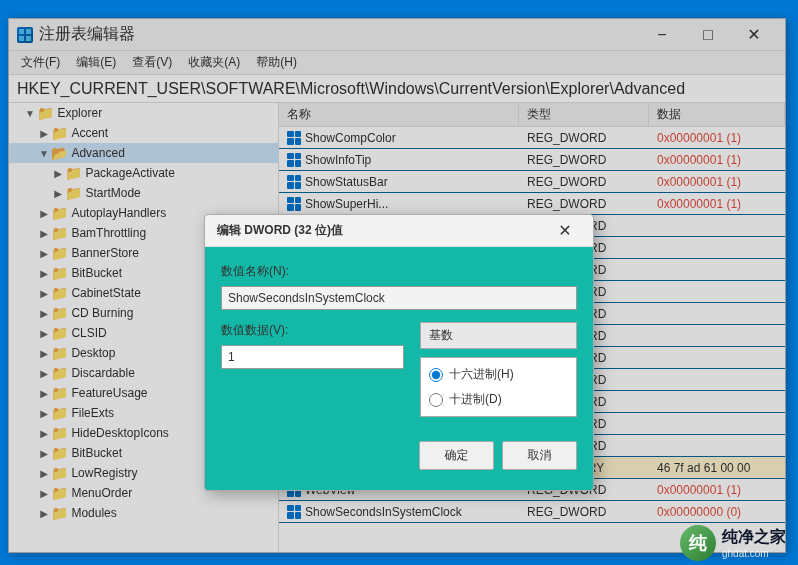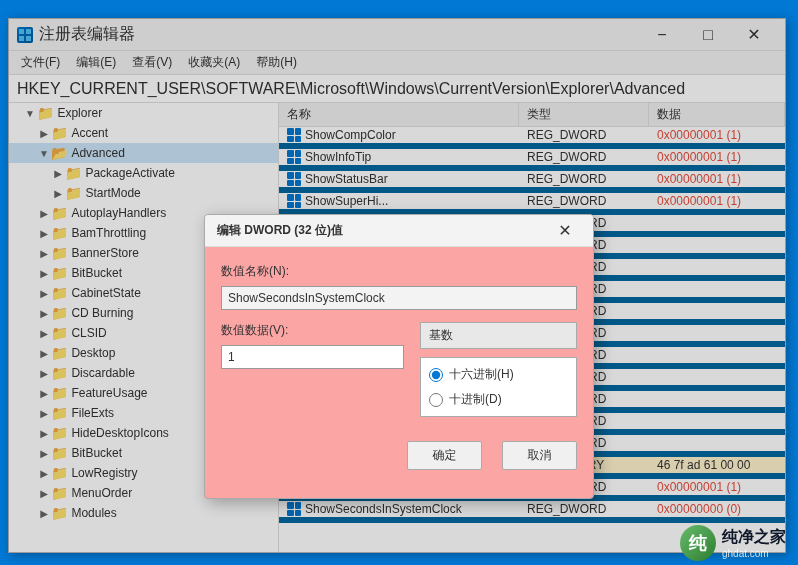--- a/index.html
+++ b/index.html
@@ -158,21 +158,21 @@
       cursor: pointer;
     }
     .col-name { width: 240px; }
     .col-type { width: 130px; }
     .col-data { flex: 1; }
 
     .list-row {
       display: flex;
       align-items: center;
       height: 22px;
-      border-bottom: 6px solid #0369a1;
+      border-bottom: 1px solid #0369a1;
       cursor: pointer;
     }
     .list-row.highlighted { background: #fff3cd; }
     .list-cell {
       padding: 0 8px;
       font-size: 12px;
       color: #333;
       overflow: hidden;
       text-overflow: ellipsis;
       white-space: nowrap;
@@ -184,21 +184,21 @@
     
     .dialog-overlay {
       position: absolute;
       top: 0; left: 0; right: 0; bottom: 0;
       background: rgba(0,0,0,0.15);
       display: flex;
       align-items: center;
       justify-content: center;
     }
     .dialog {
-      background: #fca5a5;
+      background: #14b8a6;
       border: 1px solid #aaa;
       box-shadow: 4px 4px 16px rgba(0,0,0,0.3);
       width: 390px;
       border-radius: 4px;
       overflow: hidden;
       position: absolute;
       top: 195px;
       left: 195px;
     }
     .dialog-title-bar {
@@ -294,22 +294,22 @@
       padding: 4px 6px;
       border: 1px solid #999;
       font-size: 12px;
       background: #fff;
       color: #333;
     }
 
     .dialog-footer {
       display: flex;
       justify-content: flex-end;
-      gap: 20px;
-      padding: 8px 16px 28px;
+      gap: 8px;
+      padding: 8px 16px 20px;
     }
     .dialog-btn {
       min-width: 75px;
       padding: 5px 16px;
       font-size: 12px;
       border: 1px solid #aaa;
       background: #f0f0f0;
       cursor: pointer;
       color: #333;
       border-radius: 2px;

